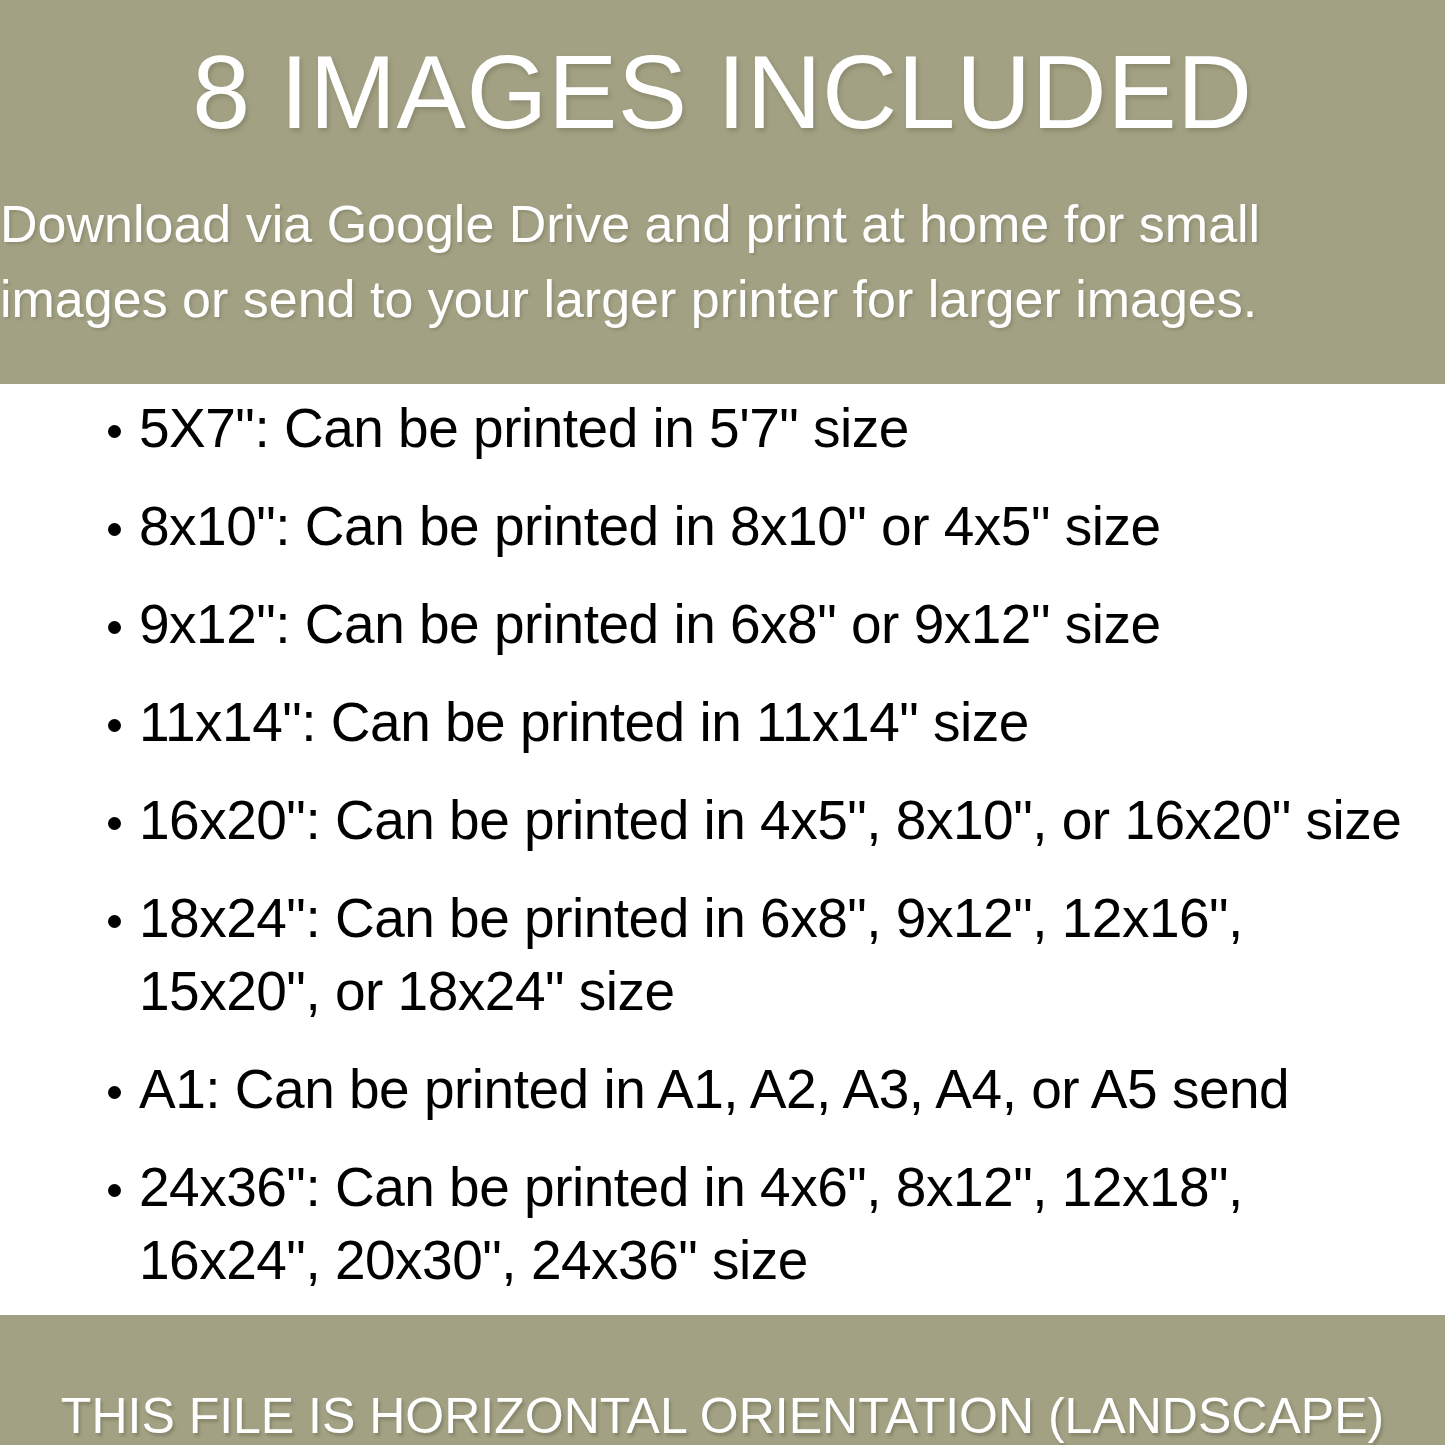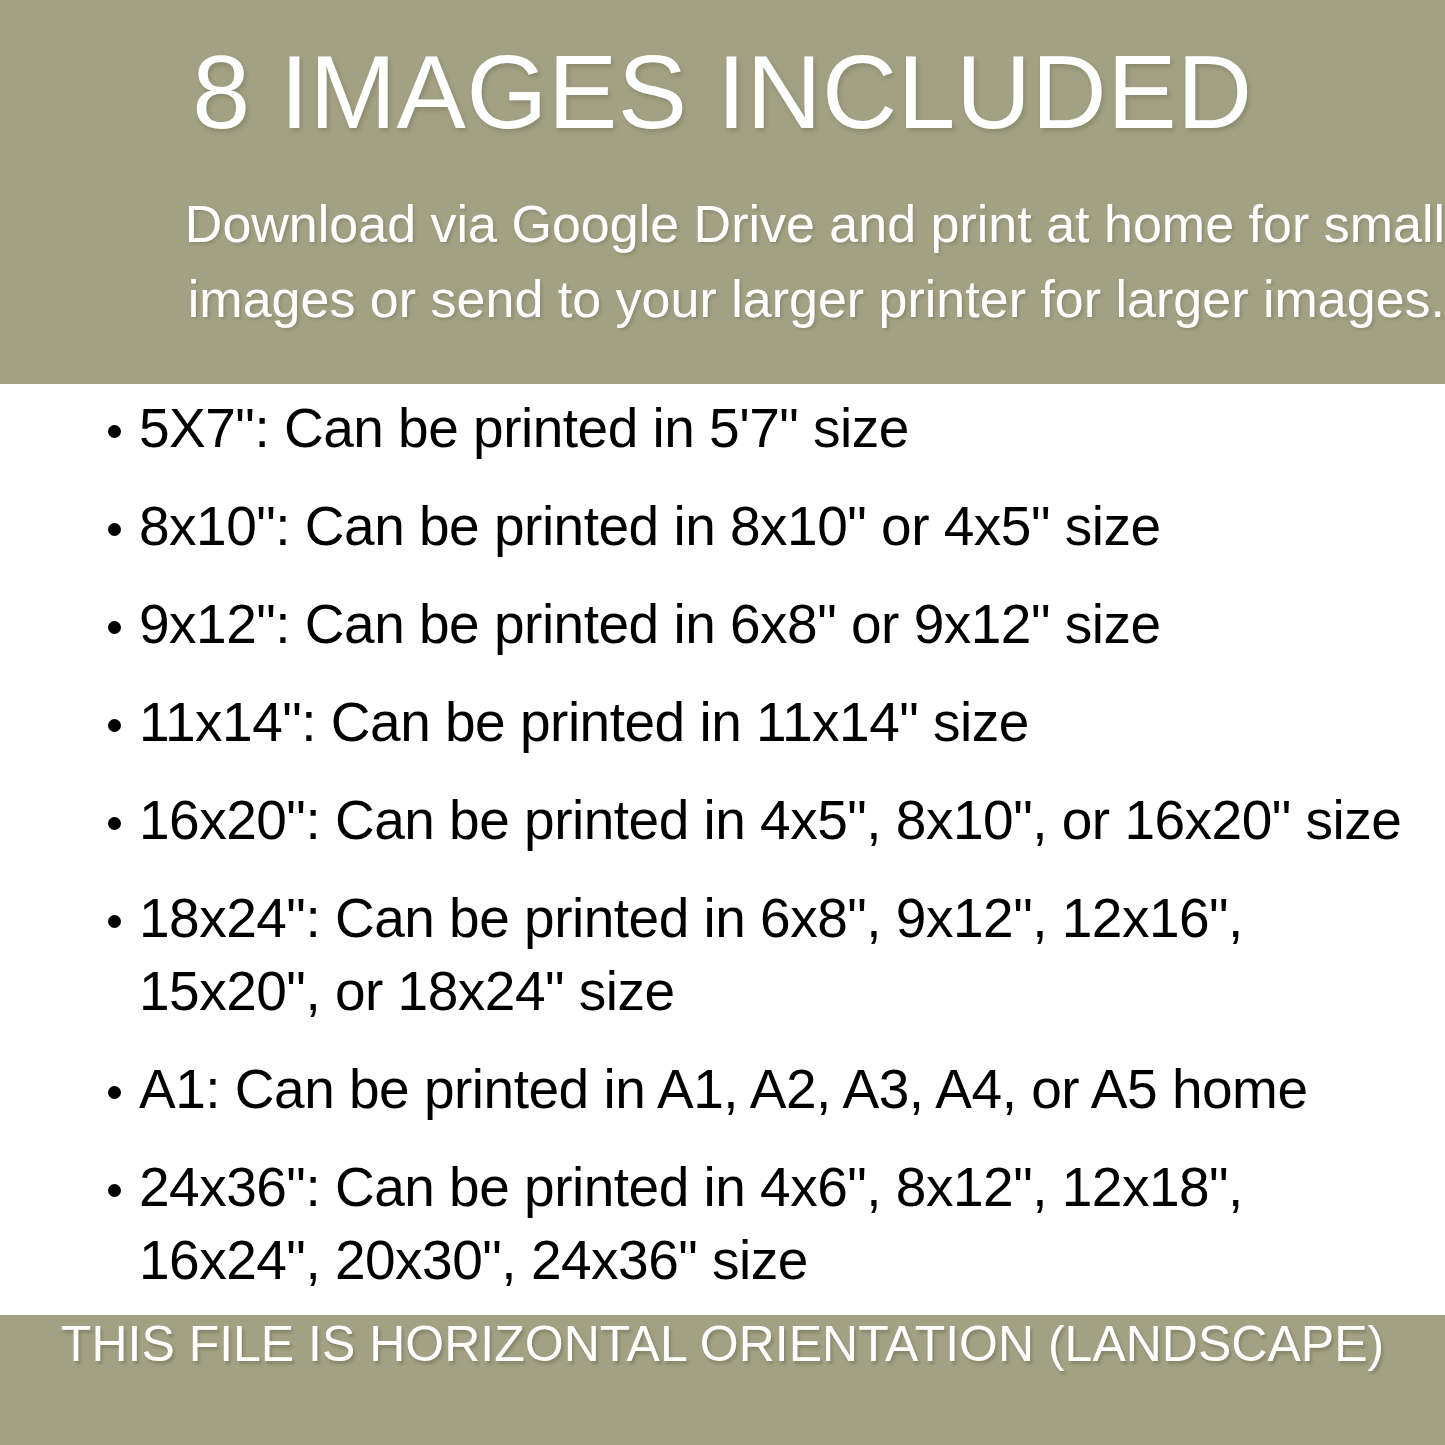--- a/index.html
+++ b/index.html
@@ -35,21 +35,21 @@
     color: var(--banner-text);
     font-weight: 400;
     letter-spacing: 0.5px;
     text-shadow: 2px 3px 4px rgba(70, 70, 50, 0.25);
     white-space: nowrap;
   }
   .subtitle {
     margin-top: 30px;
     font-size: 52px;
     line-height: 75px;
-    text-align: right;
+    text-align: left;
     color: var(--banner-text);
     font-weight: 400;
     text-shadow: 2px 2px 3px rgba(70, 70, 50, 0.22);
   }
   .subtitle-line { white-space: nowrap; }
   .size-list {
     position: absolute;
     top: 384px; left: 0;
     width: 1445px;
     padding: 8px 40px 0 139px;
@@ -69,21 +69,21 @@
     border-radius: 50%;
     background: var(--list-text);
   }
   .item-line { white-space: nowrap; }
   .bottom-banner {
     position: absolute;
     top: 1315px; left: 0;
     width: 1445px; height: 130px;
     background: var(--banner-bg);
     display: flex;
-    align-items: flex-start;
+    align-items: flex-end;
     justify-content: center;
   }
   .footer-text {
     font-size: 50px;
     color: var(--banner-text);
     font-weight: 400;
     white-space: nowrap;
     text-shadow: 2px 3px 3px rgba(70, 70, 50, 0.3);
   }
 </style>
@@ -133,21 +133,21 @@
     </div>
 
     <div class="size-item">
       <span class="bullet-dot"></span>
       <div class="item-line">18x24": Can be printed in 6x8", 9x12", 12x16",</div>
       <div class="item-line">15x20", or 18x24" size</div>
     </div>
 
     <div class="size-item">
       <span class="bullet-dot"></span>
-      <div class="item-line">A1: Can be printed in A1, A2, A3, A4, or A5 home</div>
+      <div class="item-line">A1: Can be printed in A1, A2, A3, A4, or A5 send</div>
       <div class="item-line"></div>
     </div>
 
     <div class="size-item">
       <span class="bullet-dot"></span>
       <div class="item-line">24x36": Can be printed in 4x6", 8x12", 12x18",</div>
       <div class="item-line">16x24", 20x30", 24x36" size</div>
     </div>
 
   </div>

